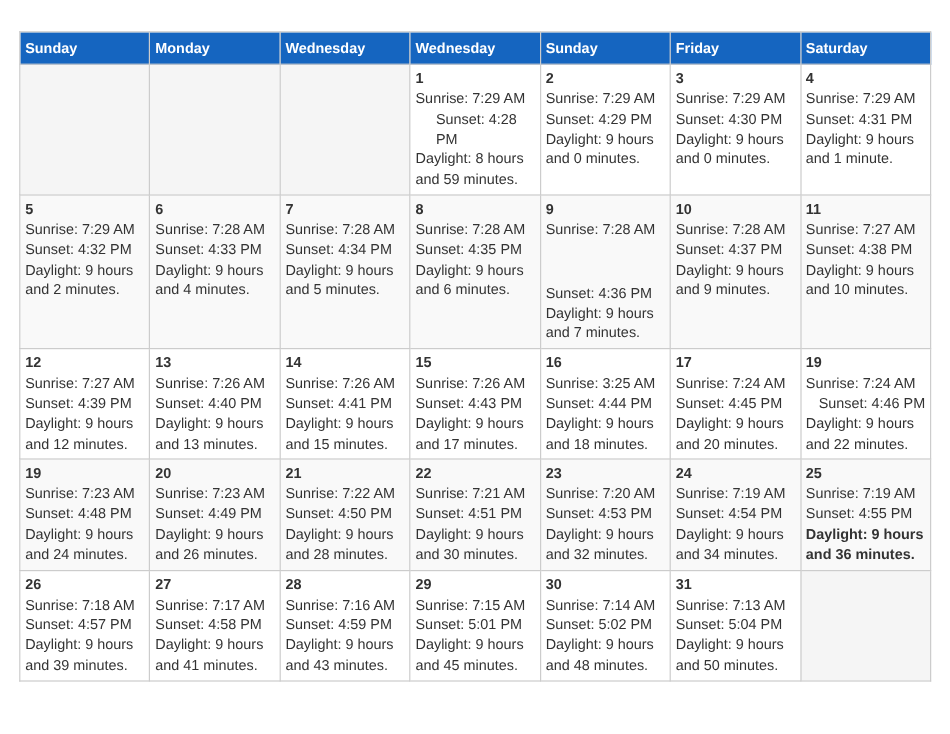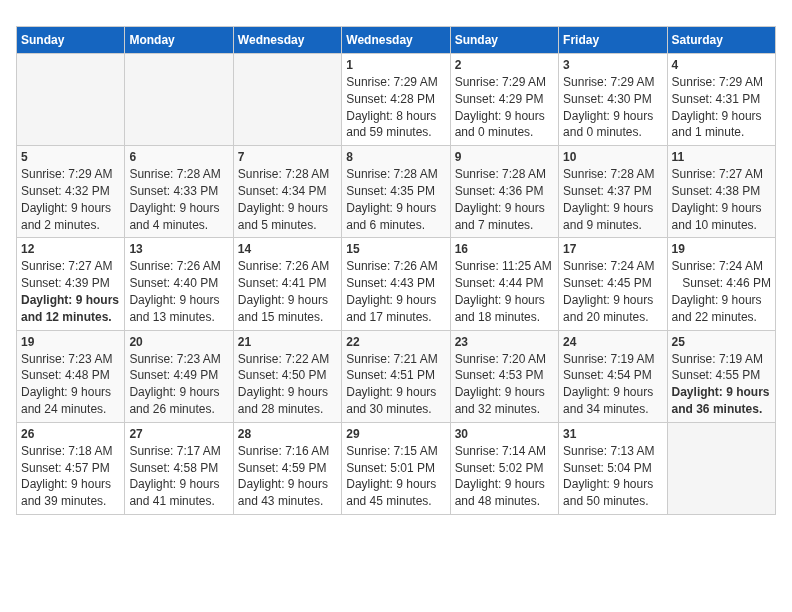--- a/index.html
+++ b/index.html
@@ -113,21 +113,21 @@
   </thead>
   <tbody id="calendar-body">
   <tr>
         <td class="empty-cell"></td>
         <td class="empty-cell"></td>
         <td class="empty-cell"></td>
         <td>
           <span class="day-number">1</span>
           <div class="cell-content">
             <span style="display: block;">Sunrise: 7:29 AM</span>
-            <span style="display: block;">Sunset: 4:28 PM</span>
+            <span style="display: block; margin-left: 17px;">Sunset: 4:28 PM</span>
             <span style="display: block;">Daylight: 8 hours and 59 minutes.</span>
           </div>
         </td>
         <td>
           <span class="day-number">2</span>
           <div class="cell-content">
             <span style="display: block;">Sunrise: 7:29 AM</span>
             <span style="display: block;">Sunset: 4:29 PM</span>
             <span style="display: block;">Daylight: 9 hours and 0 minutes.</span>
           </div>
@@ -179,21 +179,21 @@
           <div class="cell-content">
             <span style="display: block;">Sunrise: 7:28 AM</span>
             <span style="display: block;">Sunset: 4:35 PM</span>
             <span style="display: block;">Daylight: 9 hours and 6 minutes.</span>
           </div>
         </td>
         <td>
           <span class="day-number">9</span>
           <div class="cell-content">
             <span style="display: block;">Sunrise: 7:28 AM</span>
-            <span style="display: block;">Sunset: 4:36 PM</span>
+            <span style="display: block; margin-top: 36px;">Sunset: 4:36 PM</span>
             <span style="display: block;">Daylight: 9 hours and 7 minutes.</span>
           </div>
         </td>
         <td>
           <span class="day-number">10</span>
           <div class="cell-content">
             <span style="display: block;">Sunrise: 7:28 AM</span>
             <span style="display: block;">Sunset: 4:37 PM</span>
             <span style="display: block;">Daylight: 9 hours and 9 minutes.</span>
           </div>
@@ -206,21 +206,21 @@
             <span style="display: block;">Daylight: 9 hours and 10 minutes.</span>
           </div>
         </td>
       </tr>
       <tr>
         <td>
           <span class="day-number">12</span>
           <div class="cell-content">
             <span style="display: block;">Sunrise: 7:27 AM</span>
             <span style="display: block;">Sunset: 4:39 PM</span>
-            <span style="display: block; font-weight: bold;">Daylight: 9 hours and 12 minutes.</span>
+            <span style="display: block;">Daylight: 9 hours and 12 minutes.</span>
           </div>
         </td>
         <td>
           <span class="day-number">13</span>
           <div class="cell-content">
             <span style="display: block;">Sunrise: 7:26 AM</span>
             <span style="display: block;">Sunset: 4:40 PM</span>
             <span style="display: block;">Daylight: 9 hours and 13 minutes.</span>
           </div>
         </td>
@@ -236,21 +236,21 @@
           <span class="day-number">15</span>
           <div class="cell-content">
             <span style="display: block;">Sunrise: 7:26 AM</span>
             <span style="display: block;">Sunset: 4:43 PM</span>
             <span style="display: block;">Daylight: 9 hours and 17 minutes.</span>
           </div>
         </td>
         <td>
           <span class="day-number">16</span>
           <div class="cell-content">
-            <span style="display: block;">Sunrise: 11:25 AM</span>
+            <span style="display: block;">Sunrise: 3:25 AM</span>
             <span style="display: block;">Sunset: 4:44 PM</span>
             <span style="display: block;">Daylight: 9 hours and 18 minutes.</span>
           </div>
         </td>
         <td>
           <span class="day-number">17</span>
           <div class="cell-content">
             <span style="display: block;">Sunrise: 7:24 AM</span>
             <span style="display: block;">Sunset: 4:45 PM</span>
             <span style="display: block;">Daylight: 9 hours and 20 minutes.</span>

